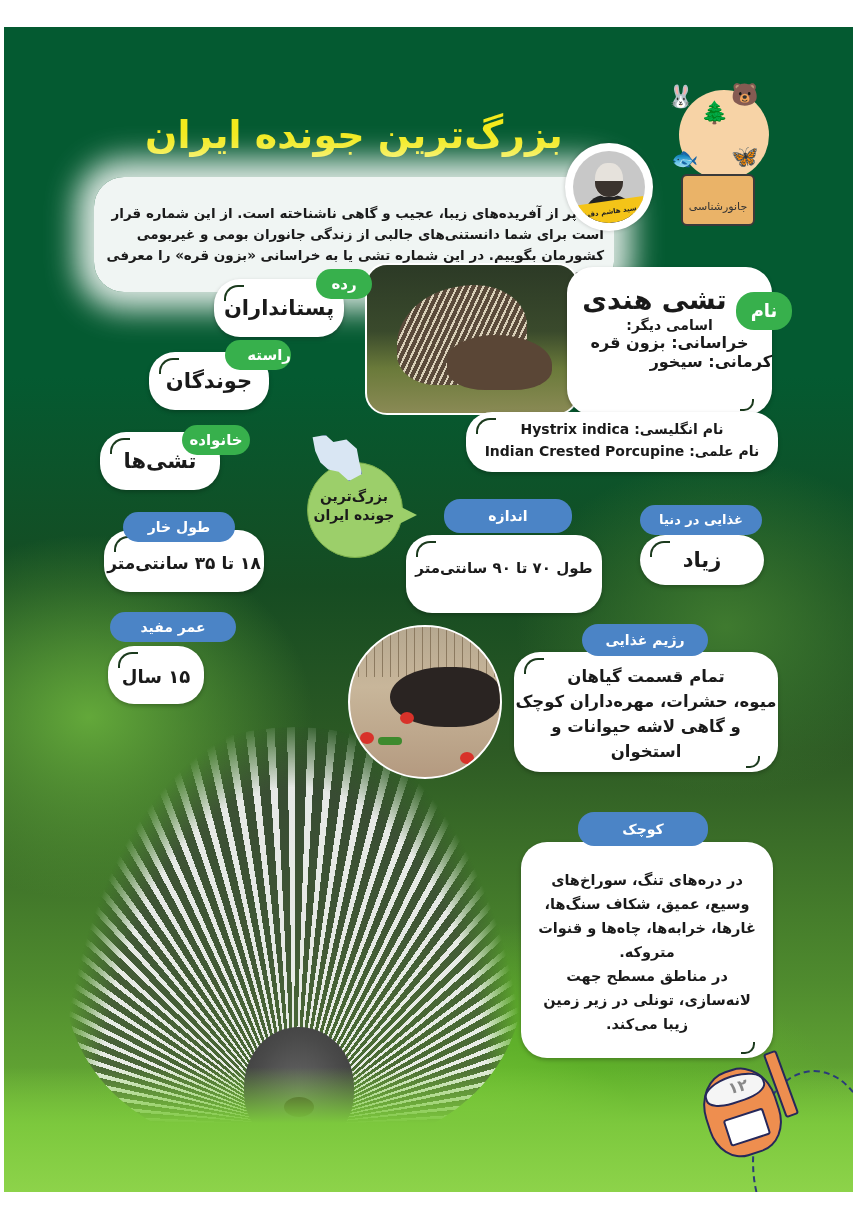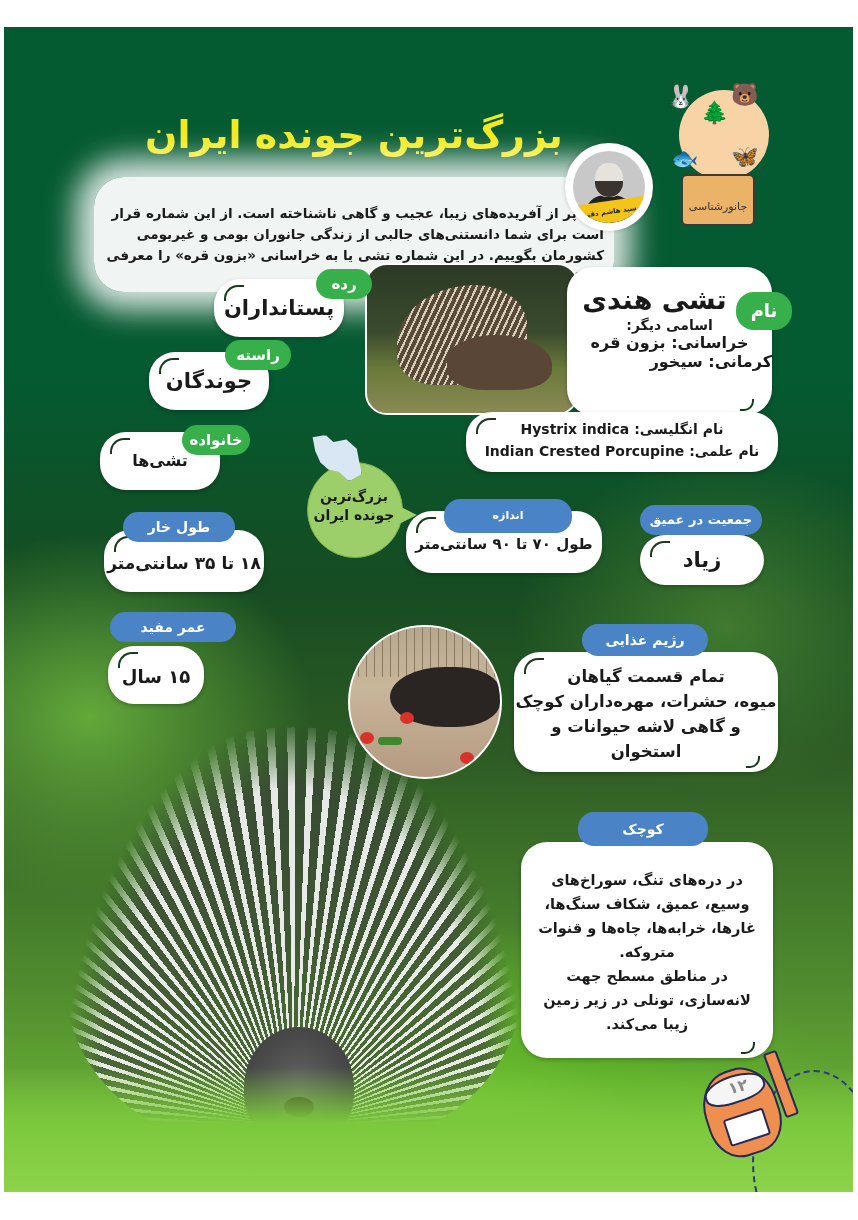--- a/index.html
+++ b/index.html
@@ -133,23 +133,23 @@
   <div class="bubble" style="left:210px;top:252px;width:130px;height:58px;font-size:21px;line-height:58px;">
     <div class="curl"></div>
     <span>پستانداران</span>
   </div>
   <div class="glabel" style="left:312px;top:242px;width:56px;height:30px;line-height:30px;">رده</div>
 
   <div class="bubble" style="left:145px;top:325px;width:120px;height:58px;font-size:21px;line-height:58px;">
     <div class="curl"></div>
     <span>جوندگان</span>
   </div>
-  <div class="glabel" style="left:221px;top:313px;width:66px;height:30px;line-height:30px;">راسته</div>
-
-  <div class="bubble" style="left:96px;top:405px;width:120px;height:58px;font-size:16px;line-height:58px;">
+  <div class="glabel" style="left:221px;top:313px;width:66px;height:30px;line-height:30px;text-align:right;">راسته</div>
+
+  <div class="bubble" style="left:96px;top:405px;width:120px;height:58px;font-size:21px;line-height:58px;">
     <div class="curl"></div>
     <span>تشی‌ها</span>
   </div>
   <div class="glabel" style="left:178px;top:398px;width:68px;height:30px;line-height:30px;">خانواده</div>
 
   <div class="mapbubble" style="left:303px;top:435px;">
       <div class="tail"></div>
     </div>
   <div class="iran" style="left:306px;top:408px;"></div>
   <div class="maptext" style="left:303px;top:460px;">
@@ -162,31 +162,31 @@
     <span>۱۸ تا ۳۵ سانتی‌متر</span>
   </div>
   <div class="blabel" style="left:119px;top:485px;width:112px;height:30px;line-height:30px;">طول خار</div>
 
   <div class="bubble" style="left:104px;top:619px;width:96px;height:58px;font-size:18px;line-height:62px;">
     <div class="curl"></div>
     <span>۱۵ سال</span>
   </div>
   <div class="blabel" style="left:106px;top:585px;width:126px;height:30px;line-height:30px;">عمر مفید</div>
 
-  <div class="bubble" style="left:402px;top:484px;width:196px;height:62px;font-size:15px;line-height:66px;">
+  <div class="bubble" style="left:402px;top:508px;width:196px;height:78px;font-size:15px;line-height:66px;">
     <div class="curl"></div>
     <span>طول ۷۰ تا ۹۰ سانتی‌متر</span>
   </div>
-  <div class="blabel" style="left:440px;top:472px;width:128px;height:34px;line-height:34px;font-size:11px;">اندازه</div>
+  <div class="blabel" style="left:440px;top:472px;width:128px;height:34px;line-height:34px;font-size:14px;">اندازه</div>
 
   <div class="bubble" style="left:636px;top:508px;width:124px;height:50px;font-size:21px;line-height:50px;">
     <div class="curl"></div>
     <span>زیاد</span>
   </div>
-  <div class="blabel" style="left:636px;top:478px;width:122px;height:30px;line-height:30px;font-size:13px;">جمعیت در عمیق</div>
+  <div class="blabel" style="left:636px;top:478px;width:122px;height:30px;line-height:30px;font-size:13px;">غذایی در دنیا</div>
 
   <div class="photo2" style="left:344px;top:598px;">
     <div class="mesh"></div>
     <div class="animal"></div>
     <div class="tomato" style="left:50px;top:85px;"></div>
     <div class="tomato" style="left:10px;top:105px;"></div>
     <div class="tomato" style="left:110px;top:125px;"></div>
     <div class="cucumber" style="left:28px;top:110px;"></div>
   </div>
 

